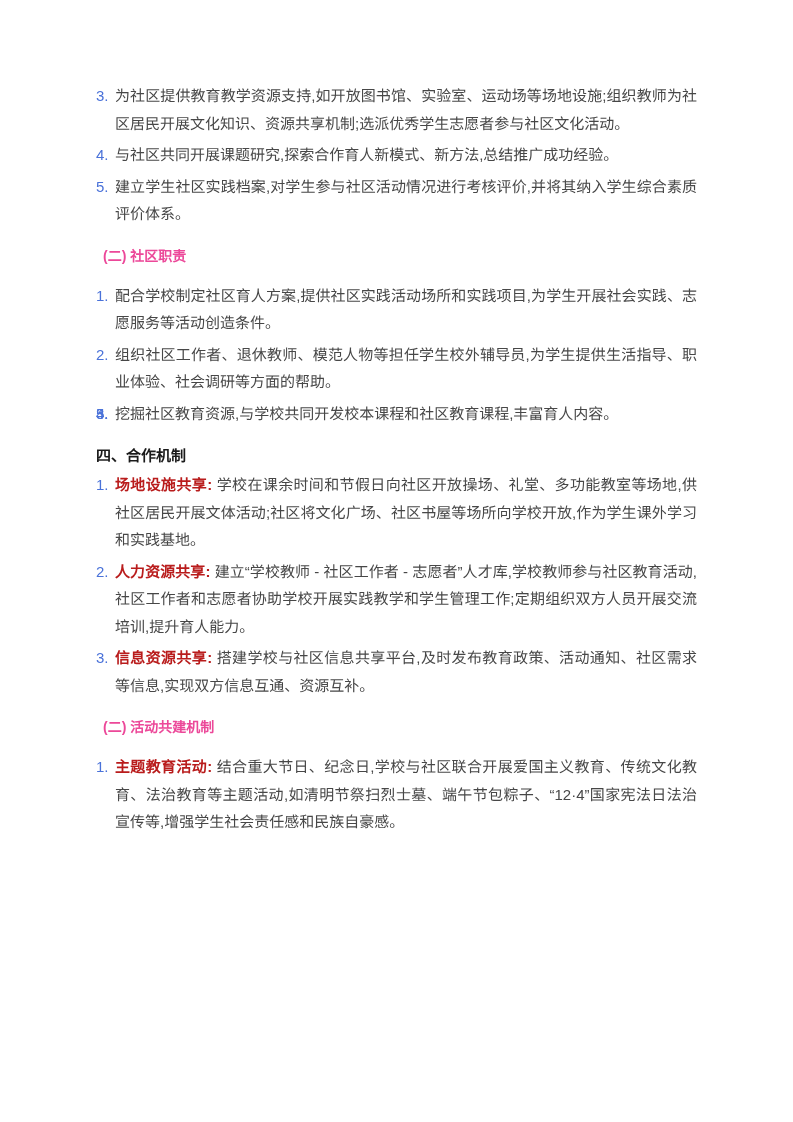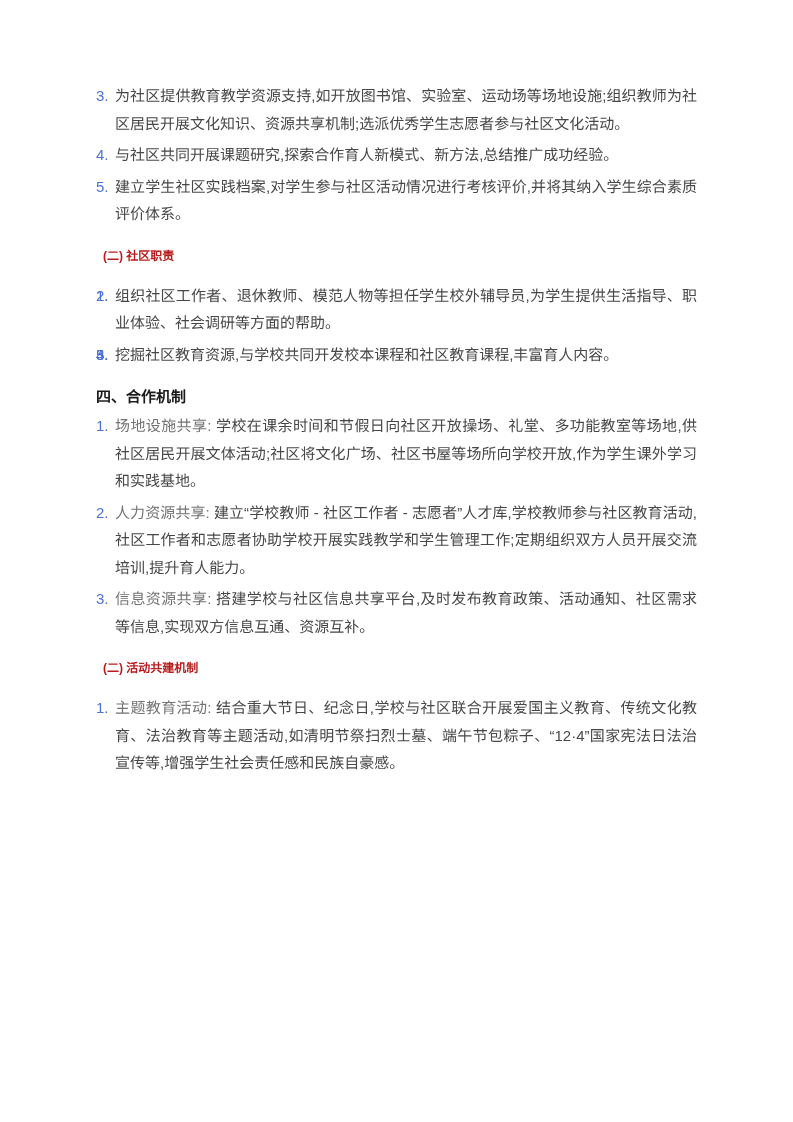--- a/index.html
+++ b/index.html
@@ -21,30 +21,30 @@
     padding-left:19px;
     margin-bottom:4px;
     font-size:15px;
     line-height:27.5px;
     text-align:justify;
   }
   .num {
     position:absolute; left:0; top:0;
     color:#4a72d9;
   }
-  .lead { font-weight:normal; color:#737373; }
+  .lead { font-weight:bold; color:#b91c1c; }
   h1.chapter-heading {
     font-size:15px; line-height:30px;
     margin:14px 0 0 0;
     color:#1a1a1a; font-weight:700;
   }
   h2.section-heading {
-    font-size:12px; line-height:28px;
+    font-size:14px; line-height:28px;
     margin:14px 0 12px 7px;
-    color:#b91c1c; font-weight:700;
+    color:#ec4899; font-weight:700;
   }
 </style>
 </head>
 <body>
 
 <div class="page">
   <div class="content">
 
     <ol class="doc-list">
       <li class="doc-item">
@@ -59,20 +59,21 @@
         <span class="num">5.</span>
         <span>建立学生社区实践档案,对学生参与社区活动情况进行考核评价,并将其纳入学生综合素质评价体系。</span>
       </li>
     </ol>
 
     <h2 class="section-heading">(二) 社区职责</h2>
 
     <ol class="doc-list">
       <li class="doc-item">
         <span class="num">1.</span>
+        <span>配合学校制定社区育人方案,提供社区实践活动场所和实践项目,为学生开展社会实践、志愿服务等活动创造条件。</span>
       </li>
       <li class="doc-item">
         <span class="num">2.</span>
         <span>组织社区工作者、退休教师、模范人物等担任学生校外辅导员,为学生提供生活指导、职业体验、社会调研等方面的帮助。</span>
       </li>
       <li class="doc-item">
         <span class="num">3.</span>
       </li>
       <li class="doc-item">
         <span class="num">4.</span>

